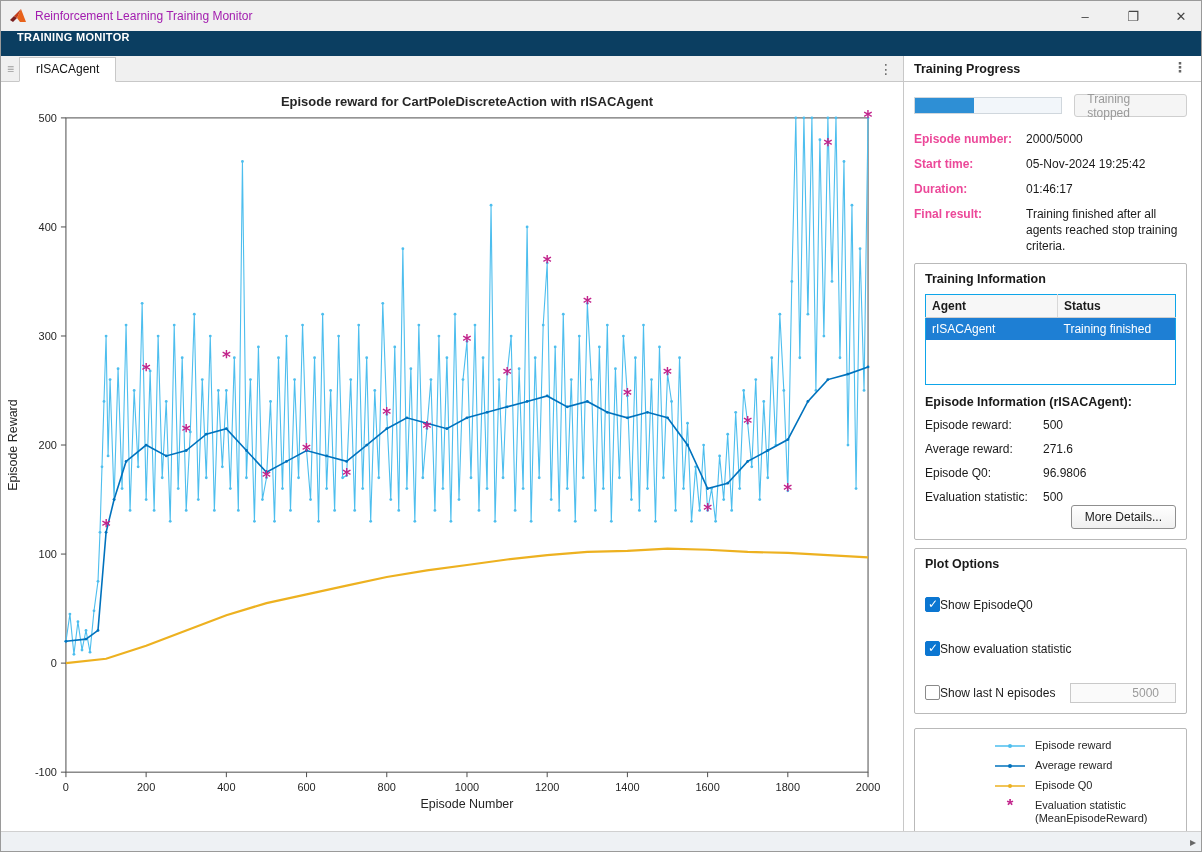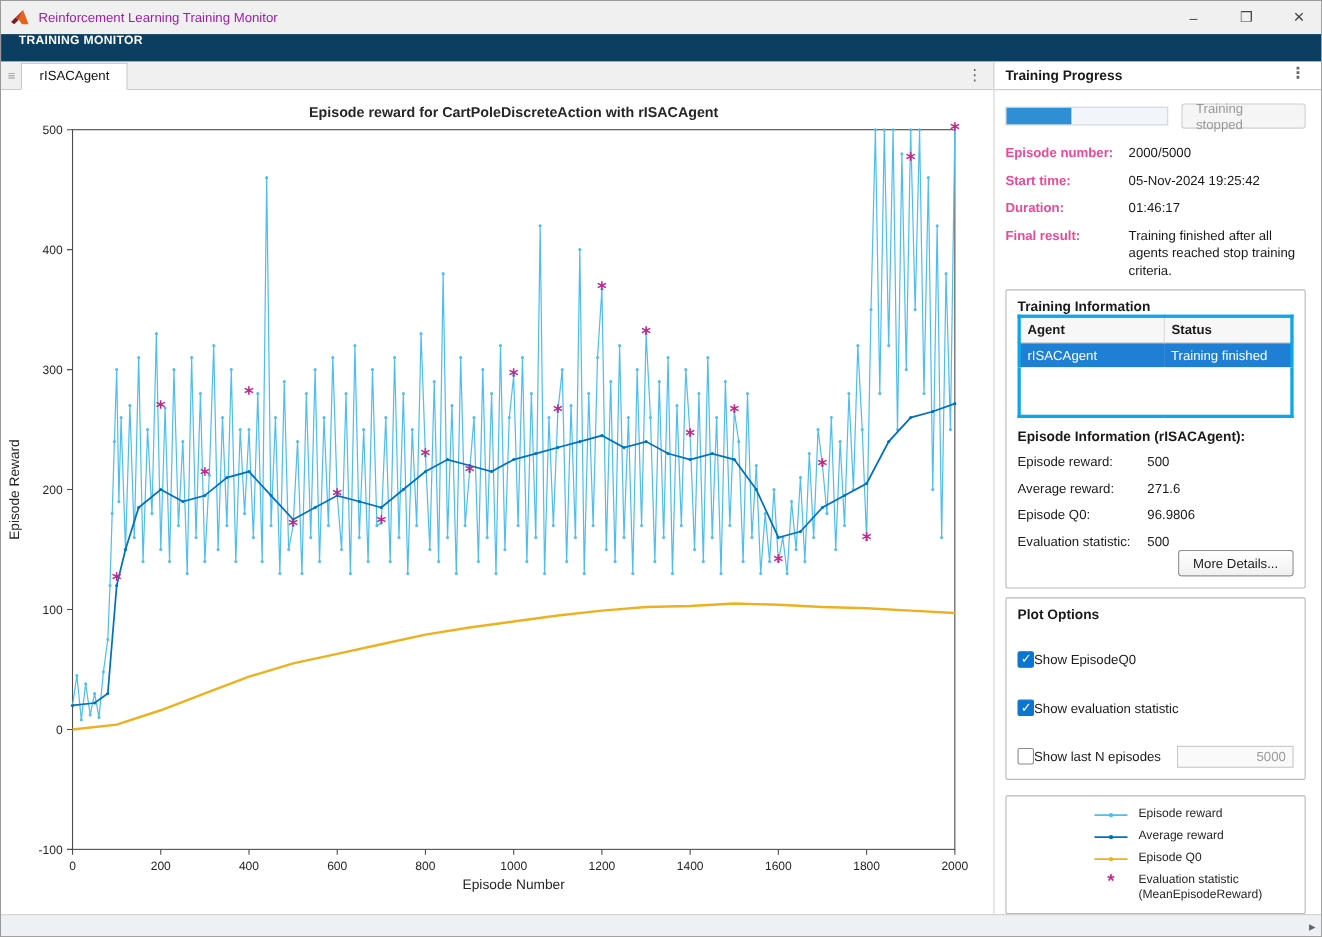--- a/index.html
+++ b/index.html
@@ -43,39 +43,39 @@
   .progress-fill { height:100%; background:#2E8FD5; width:40%; }
   .btn-disabled { height:23px; padding:8px 12px; background:#f5f5f5; border:1px solid #cfcfcf; border-radius:3px; color:#9a9a9a; font-size:12px; display:flex; align-items:center; }
 
   .field-row { display:flex; margin-bottom:9px; line-height:16px; }
   .field-label { width:112px; flex:0 0 auto; color:#ec4899;font-weight:bold; }
   .field-value { flex:1; color:#1a1a1a; }
 
   .groupbox { border:1px solid #b9b9b9; border-radius:2px; padding:8px 10px 10px 10px; margin-top:8px; background:#ffffff; }
   .gb-title { font-weight:bold; font-size:12.5px; }
 
-  table.agent-table { width:100%; border-collapse:collapse; border:3px solid #0ea5e9; }
+  table.agent-table { width:100%; border-collapse:collapse; margin-top:8px; border:1px solid #0ea5e9; }
   table.agent-table th { text-align:left; font-weight:bold; background:#f7f7f7; border-bottom:1px solid #d0d0d0; border-right:1px solid #d8d8d8; padding:4px 6px; font-size:12px; }
   table.agent-table th:last-child { border-right:none; }
   table.agent-table td { padding:4px 6px; color:#ffffff; font-size:12px; }
   .table-filler { height:44px; background:#ffffff; }
 
   .ep-info-title { font-weight:bold; margin-top:10px; font-size:12.5px; }
   .stat-row { display:flex; margin-top:9px; line-height:15px; }
   .stat-label { width:118px; flex:0 0 auto; }
   .stat-value { flex:1; }
   .details-row { display:flex; justify-content:flex-end; margin-top:0; }
   .btn { padding:4px 13px; background:linear-gradient(#ffffff,#f0f0f0); border:1px solid #8f8f8f; border-radius:3px; font-size:12px; color:#1a1a1a; }
 
   .option-row { display:flex; align-items:center; gap:0; margin-top:24px; height:20px; }
   .checkbox { width:15px; height:15px; border:1px solid #8a8a8a; border-radius:2px; background:#ffffff; flex:0 0 auto; position:relative; }
   .checkbox.checked { background:#0b76d1; border-color:#0b76d1; }
   .checkbox.checked::after { content:"✓"; position:absolute; left:2px; top:-1px; color:#ffffff; font-size:12px; font-weight:bold; }
   .opt-spacer { flex:1; }
-  .n-input { width:106px; height:20px; border:1px solid #c9c9c9; background:#fafafa; color:#9a9a9a; font-size:12px; text-align:right; padding-right:6px; font-family:"Liberation Sans","DejaVu Sans",sans-serif; }
+  .n-input { width:106px; height:20px; border:1px solid #c9c9c9; background:#fafafa; color:#9a9a9a; font-size:12px; text-align:right; padding-right:16px; font-family:"Liberation Sans","DejaVu Sans",sans-serif; }
 
   .legendbox { border:1px solid #b9b9b9; border-radius:2px; margin-top:14px; padding:10px 6px 10px 78px; display:flex; flex-direction:column; gap:6px; background:#ffffff; }
   .legend-item { display:flex; align-items:flex-start; gap:8px; font-size:11px; color:#262626; }
   .lg-marker { width:34px; flex:0 0 auto; display:flex; justify-content:center; align-items:center; height:14px; }
   .lg-text { line-height:13px; }
 
   
   .statusbar { height:20px; background:#eef1f4; border-top:1px solid #d0d0d0; display:flex; align-items:center; flex:0 0 auto; }
   .statusbar .spacer { flex:1; }
   .statusbar .arrow { color:#666; font-size:12px; padding-right:5px; }

